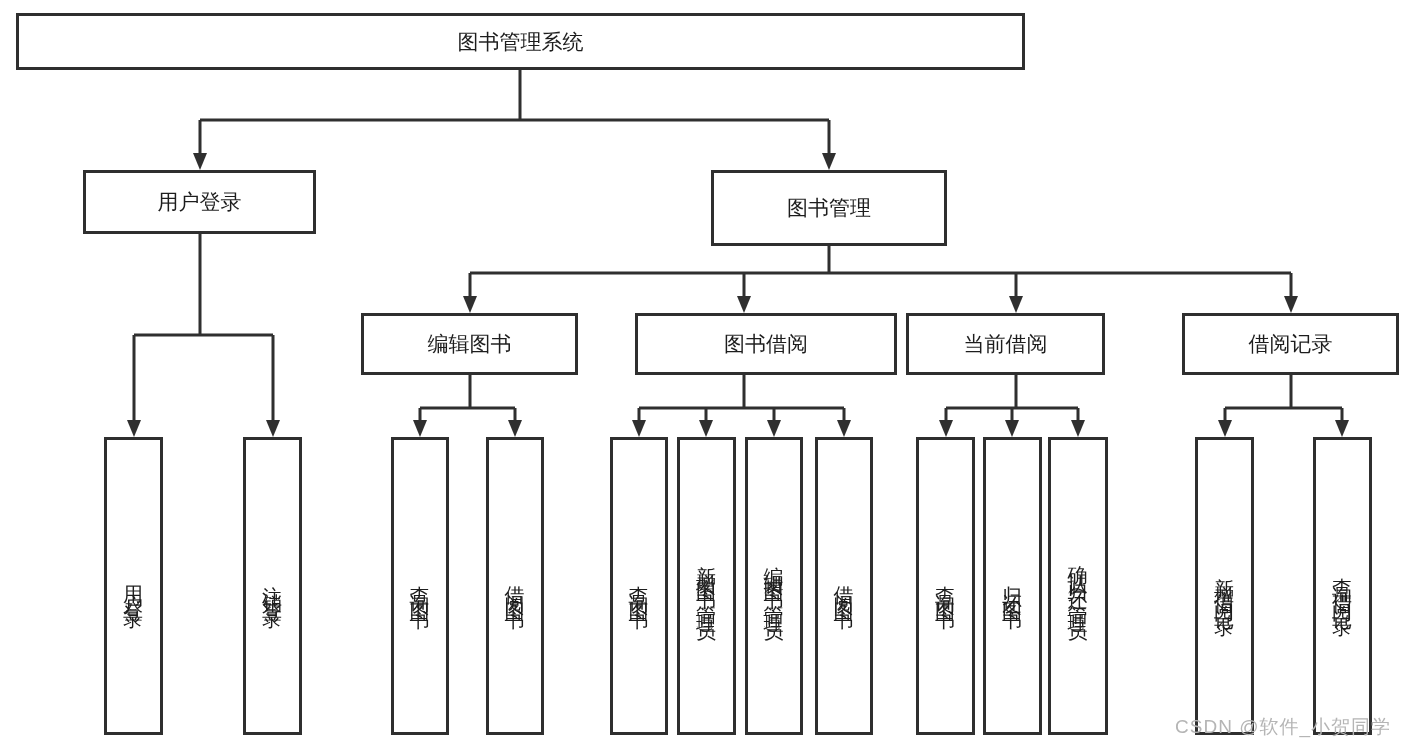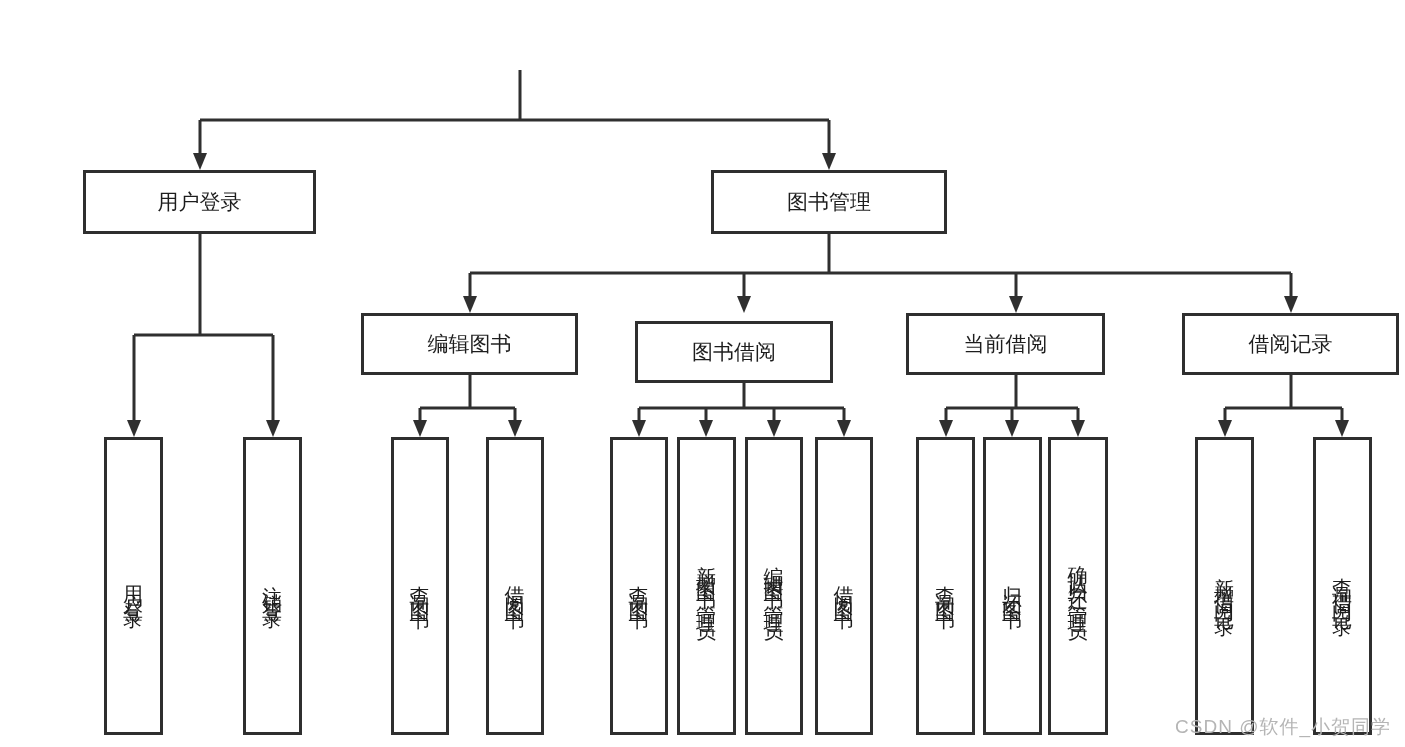--- a/index.html
+++ b/index.html
@@ -63,26 +63,27 @@
     <path d="M1016 375 V408 M946 408 H1078 M946 408 V423 M1012 408 V423 M1078 408 V423"></path>
     <polygon points="939,420 953,420 946,437"></polygon>
     <polygon points="1005,420 1019,420 1012,437"></polygon>
     <polygon points="1071,420 1085,420 1078,437"></polygon>
 
     <path d="M1291 375 V408 M1225 408 H1342 M1225 408 V423 M1342 408 V423"></path>
     <polygon points="1218,420 1232,420 1225,437"></polygon>
     <polygon points="1335,420 1349,420 1342,437"></polygon>
   </svg>
 
+  <div class="node" style="left:16px;top:13px;width:1009px;height:57px">图书管理系统</div>
 
   <div class="node" style="left:83px;top:170px;width:233px;height:64px">用户登录</div>
-  <div class="node" style="left:711px;top:170px;width:236px;height:64px">图书管理</div>
+  <div class="node" style="left:711px;top:170px;width:236px;height:76px">图书管理</div>
 
   <div class="node" style="left:361px;top:313px;width:217px;height:62px">编辑图书</div>
-  <div class="node" style="left:635px;top:321px;width:198px;height:62px">图书借阅</div>
+  <div class="node" style="left:635px;top:313px;width:262px;height:62px">图书借阅</div>
   <div class="node" style="left:906px;top:313px;width:199px;height:62px">当前借阅</div>
   <div class="node" style="left:1182px;top:313px;width:217px;height:62px">借阅记录</div>
 
   <div class="node v" style="left:104px;top:437px;width:59px;height:298px">用户登录</div>
   <div class="node v" style="left:243px;top:437px;width:59px;height:298px">注销登录</div>
 
   <div class="node v" style="left:391px;top:437px;width:58px;height:298px">查询图书</div>
   <div class="node v" style="left:486px;top:437px;width:58px;height:298px">借阅图书</div>
 
   <div class="node v" style="left:610px;top:437px;width:58px;height:298px">查询图书</div>

